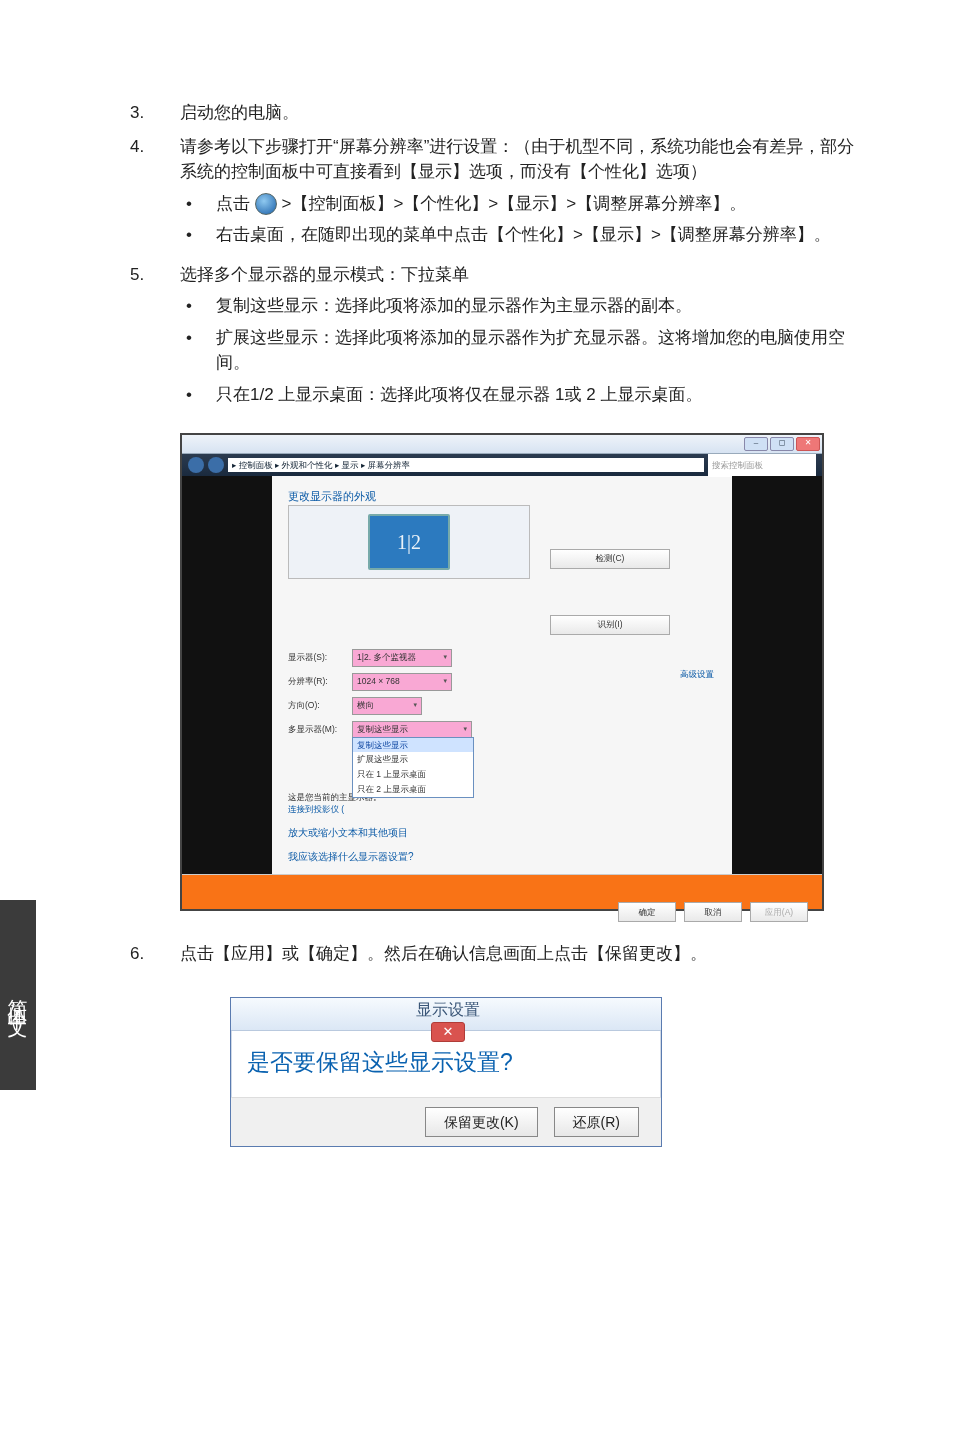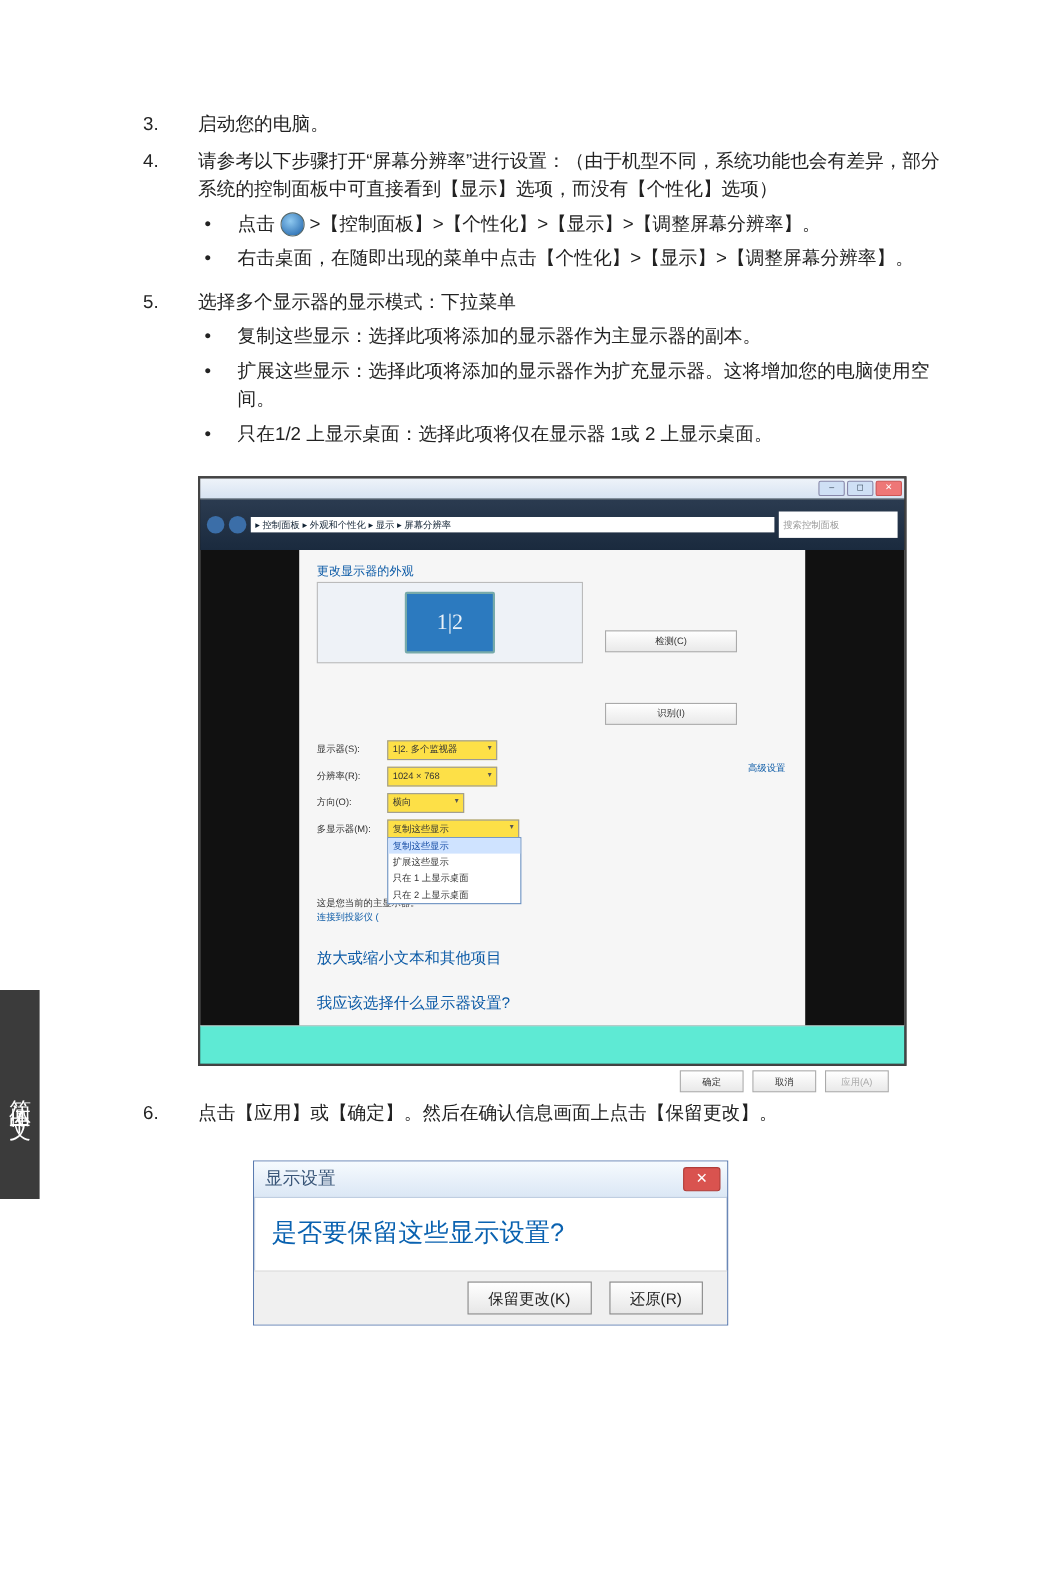--- a/index.html
+++ b/index.html
@@ -65,21 +65,21 @@
     border-bottom: 1px solid #9ab;
     position: relative;
   }
   .tb-btns { position:absolute; right:2px; top:2px; display:flex; gap:2px;}
   .tb-btn { width:22px; height:12px; background:#cfe0f5; border:1px solid #88a; border-radius:2px; font-size:8px; line-height:10px; text-align:center; color:#345;}
   .tb-close { background:#e77; border-color:#c55; color:#fff;}
   .shot1-addr {
     height: 22px;
     background: linear-gradient(#2b3b50,#1a2a3e);
     display:flex; align-items:center;
-    padding: 12px 6px;
+    padding: 0 6px;
     font-size: 8.5px;
     color:#e8eef7;
     gap:4px;
   }
   .navbtn { width:16px;height:16px;border-radius:50%;background:#3b6ea8;display:inline-block;}
   .addr-box { flex:1; background:#fff; color:#123; height:14px; display:flex;align-items:center;padding:0 4px;}
   .search-box { width:100px; background:#fff; color:#999;height:24px;display:flex;align-items:center;padding:0 4px;}
   .shot1-body {
     display:flex;
     background:#f6f6f6;
@@ -89,55 +89,55 @@
   .shot1-main { flex:1; padding:12px 16px 10px 16px; font-size:9px; color:#333; position:relative;}
   .s1-title { color:#0b5aa6; font-size:11px; margin-bottom:0;}
   .monitor-row { display:flex; align-items:flex-start; gap:20px; margin-bottom:14px;}
   .monitor-preview { width:240px; height:72px; border:1px solid #bbb; background:#eef2f7; display:flex; align-items:center; justify-content:center;font-family:Liberation Serif, serif;}
   .mon12 { width:78px; height:52px; background:#2c7abf; border:2px solid #7aa; color:#fff; display:flex;align-items:center;justify-content:center; font-size:20px; border-radius:2px;}
   .mon12 span{ opacity:.9;}
   .mon-side { width:120px; display:flex; flex-direction:column; gap:6px; margin-top:4px;}
   .btnlike { height:18px; border:1px solid #aaa; background:linear-gradient(#fff,#e9e9e9); font-size:8.5px; display:flex;align-items:center;justify-content:center; color:#333;margin-top:40px;}
   .field-row { display:flex; align-items:center; margin-bottom:6px; gap:8px;}
   .field-label { width:56px; font-size:8.5px;}
-  .field-input { height:16px; border:1px solid #999; background:#fde047; font-size:8.5px; display:flex;align-items:center; padding:0 4px; min-width:90px;}
+  .field-input { height:16px; border:1px solid #999; background:#f9a8d4; font-size:8.5px; display:flex;align-items:center; padding:0 4px; min-width:90px;}
   .field-input.sel::after{content:"▾"; margin-left:auto; font-size:7px; color:#555;}
   .dropdown-open {
     position:absolute;
     border:1px solid #6a90c0;
     background:#fff;
     font-size:8.5px;
     width:120px;
   }
   .dropdown-open div{ padding:1px 4px;}
   .dropdown-open .hilite{ background:#cfe3ff; color:#1149a3;}
-  .linktxt { color:#0b5aa6; font-size:14px; margin-top:20px;}
+  .linktxt { color:#0b5aa6; font-size:10px; margin-top:9px;}
   .rt-link { position:absolute; right:18px; top:192px; color:#0b5aa6; font-size:8.5px;}
   .shot1-footer {
-    height:34px; background:#5eead4; border-top:1px solid #ccc;
-    display:flex; justify-content:flex-end; gap:8px; padding-right:14px;
+    height:34px; background:#f97316; border-top:1px solid #ccc;
+    display:flex; justify-content:flex-end; align-items:center; gap:8px; padding-right:14px;
   }
   .shot1-footer .btnlike{ width:56px;}
   .shot1-footer .btnlike.dis{ color:#aaa;}
   
   .dd-anchor { position:relative; }
   
   .shot2-wrap { margin: 30px 0 0 100px;}
   .shot2 {
     width: 430px;
     border:1px solid #5a7bb0;
     background:#fff;
     box-shadow: 0 0 0 1px #d0d9e6 inset;
   }
   .shot2-title {
     height:32px; background:linear-gradient(#f6fafe,#dbe7f5);
     border-bottom:1px solid #b9c9de;
     display:flex; align-items:center; justify-content:space-between;
     padding:0 6px 0 10px;
-    font-size:16px; color:#3a5678;
+    font-size:16px; color:#3a5678;flex-direction:column;
   }
   .close-x { width:32px;height:20px;background:#d9534f;border:1px solid #b03c38;border-radius:3px;color:#fff;text-align:center;font-size:13px;line-height:18px;}
   .shot2-body {
     padding: 14px 16px 18px 16px;
     color:#0a62b0; font-size:23px;
   }
   .shot2-actions {
     height:48px; background:#f0f0f0; border-top:1px solid #ddd;
     display:flex; justify-content:flex-end; align-items:center; gap:16px; padding-right:22px;
   }

